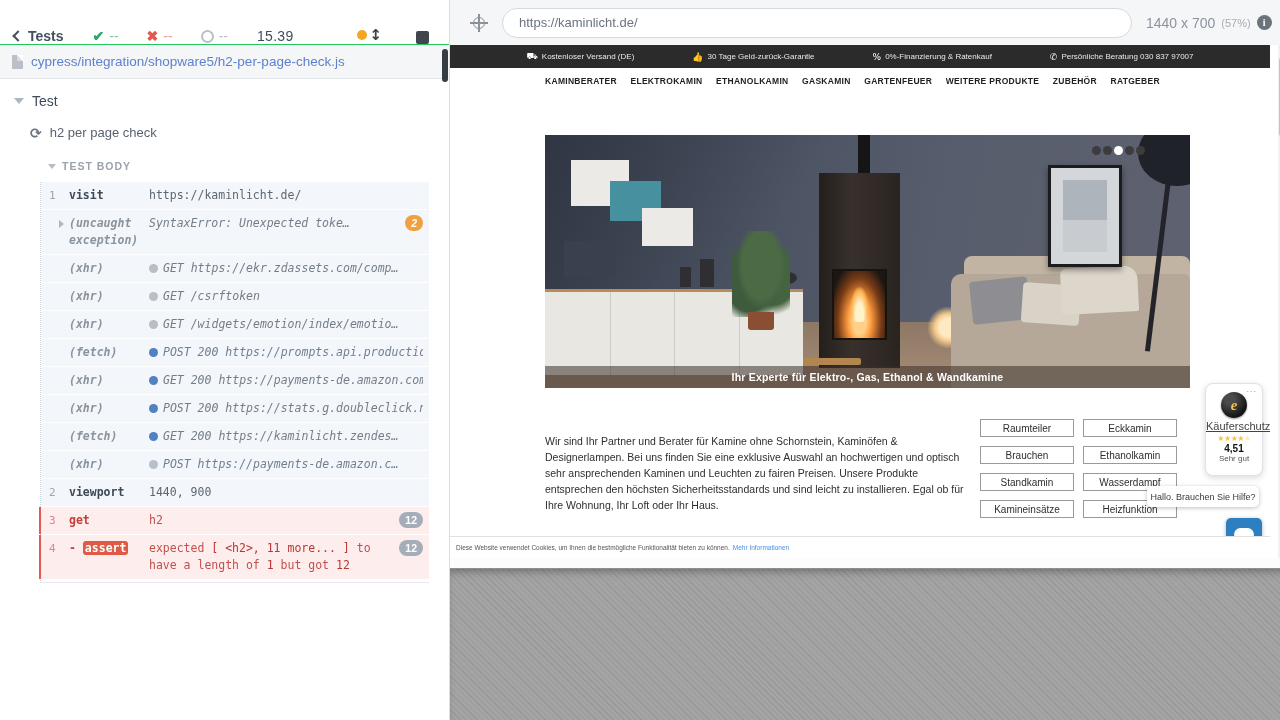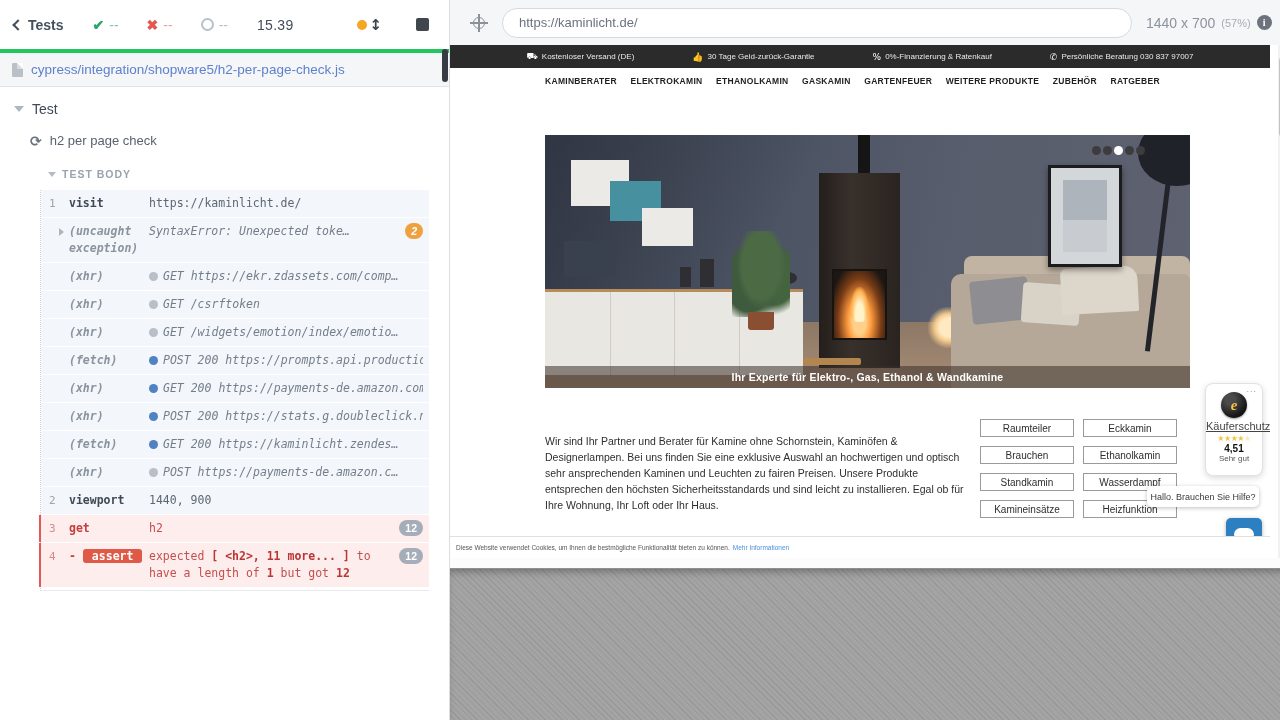--- a/index.html
+++ b/index.html
@@ -1,21 +1,21 @@
 <!DOCTYPE html>
 <html><head>
 <meta charset="utf-8">
 <style>
   * { margin:0; padding:0; box-sizing:border-box; }
   html,body { width:1280px; height:720px; overflow:hidden; font-family:"Liberation Sans", sans-serif; background:#fff; }
   .app { display:flex; width:1280px; height:720px; }
 
   
   .reporter { width:450px; height:720px; background:#fff; border-right:1px solid #dadde1; position:relative; flex:0 0 450px; }
-  .rep-header { height:53px; display:flex; align-items:center; border-bottom:4px solid #22c55e; color:#3b4655; font-size:14px; }
+  .rep-header { height:45px; display:flex; align-items:flex-end; border-bottom:1px solid #22c55e; color:#3b4655; font-size:14px; }
   .rep-header .seg { display:flex; align-items:center; padding:0 14px; }
   .rep-header .sep { border-left:1px solid #e6e8ec; }
   .tests-btn { gap:6px; cursor:pointer; font-weight:700; color:#43505e; }
   .chev-left { width:8px; height:8px; border-left:2px solid #43505e; border-bottom:2px solid #43505e; transform:rotate(45deg); display:inline-block; }
   .stat { gap:5px; font-weight:700; }
   .stat .dash { font-weight:400; }
   .stat-pass { color:#2ba56a; } .stat-pass .dash{ color:#7fc9a5; }
   .stat-fail { color:#e2574f; } .stat-fail .dash{ color:#eda4a0; }
   .stat-pend { color:#9aa3ad; } .stat-pend .dash{ color:#b9c0c8; }
   .circle-icon { width:13px; height:13px; border:2px solid #b9c0c8; border-radius:50%; display:inline-block; }
@@ -50,22 +50,22 @@
   .cmd-row.event .col-msg { color:#747e8a; font-style:italic; }
   .cmd-row.failed .col-num { color:#d98986; }
   .cmd-row.failed .col-name { color:#c4403d; }
   .cmd-row.failed .col-msg { color:#c4504d; }
   .dot { width:9px; height:9px; border-radius:50%; display:inline-block; margin-top:4px; flex:0 0 9px; }
   .dot.gray { background:#b8bfc7; } .dot.blue { background:#5081c2; }
   .badge { margin-left:auto; flex:0 0 auto; border-radius:8px; padding:0 6px; font-size:10.5px; line-height:16px; color:#fff; font-family:"Liberation Sans", sans-serif; font-weight:700; align-self:flex-start; }
   .badge.orange { background:#f0a13f; }
   .badge.gray { background:#a5aeb8; }
   .expand-caret { width:0; height:0; border-top:4px solid transparent; border-bottom:4px solid transparent; border-left:5px solid #aeb6bf; display:inline-block; margin:5px 0 0 10px; }
-  .assert-pill { background:#de5946; color:#fff; border-radius:3px; padding:0 9px; font-weight:700; }
-  .bold-red { font-weight:700; color:#b93734; }
+  .assert-pill { background:#de5946; color:#fff; border-radius:3px; padding:0 2px; font-weight:700; }
+  .bold-red { font-weight:400; color:#b93734; }
 
   
   .aut { flex:1 1 auto; position:relative; background:#fff; }
   .aut-header { height:45px; background:#f5f6f7; display:flex; align-items:center; padding:0 10px 0 20px; gap:14px; }
   .crosshair { width:18px; height:18px; position:relative; flex:0 0 18px; cursor:pointer; }
   .crosshair:before { content:""; position:absolute; inset:3px; border:1.5px solid #8b9198; border-radius:50%; }
   .crosshair:after { content:""; position:absolute; left:8px; top:0; width:2px; height:18px; background:#8b9198; box-shadow:0 0 0 0; }
   .crosshair .h { position:absolute; top:8px; left:0; height:2px; width:18px; background:#8b9198; }
   .url-bar { width:630px; height:30px; background:#fff; border:1px solid #d6d9dd; border-radius:15px; display:flex; align-items:center; padding:0 16px; font-size:13px; color:#6b7380; cursor:text; }
   .viewport-info { margin-left:auto; display:flex; align-items:center; gap:6px; color:#8b939e; font-size:14px; white-space:nowrap; padding-right:6px; }

